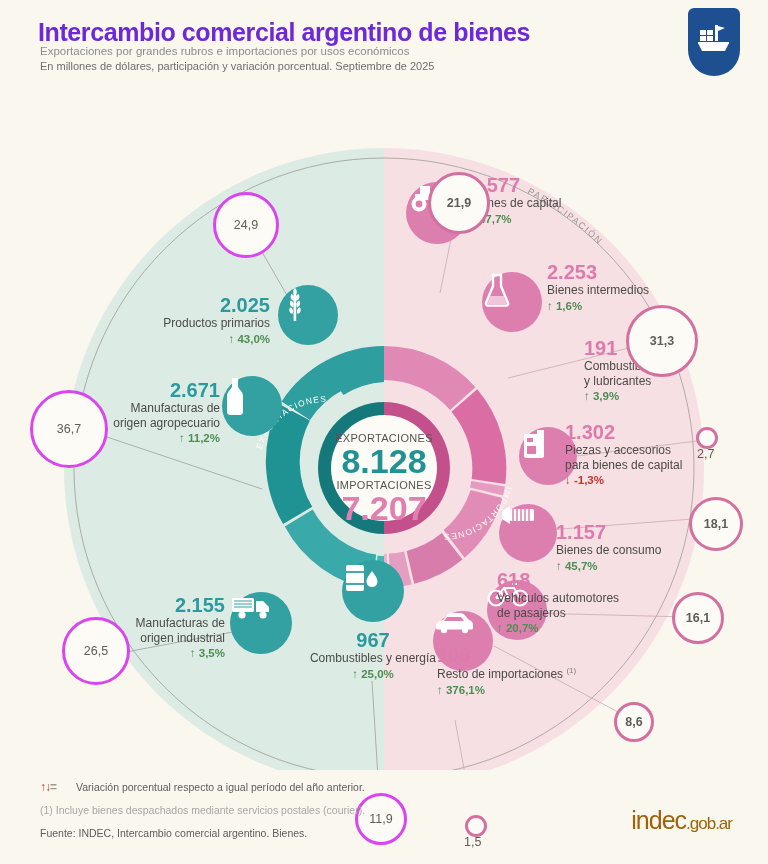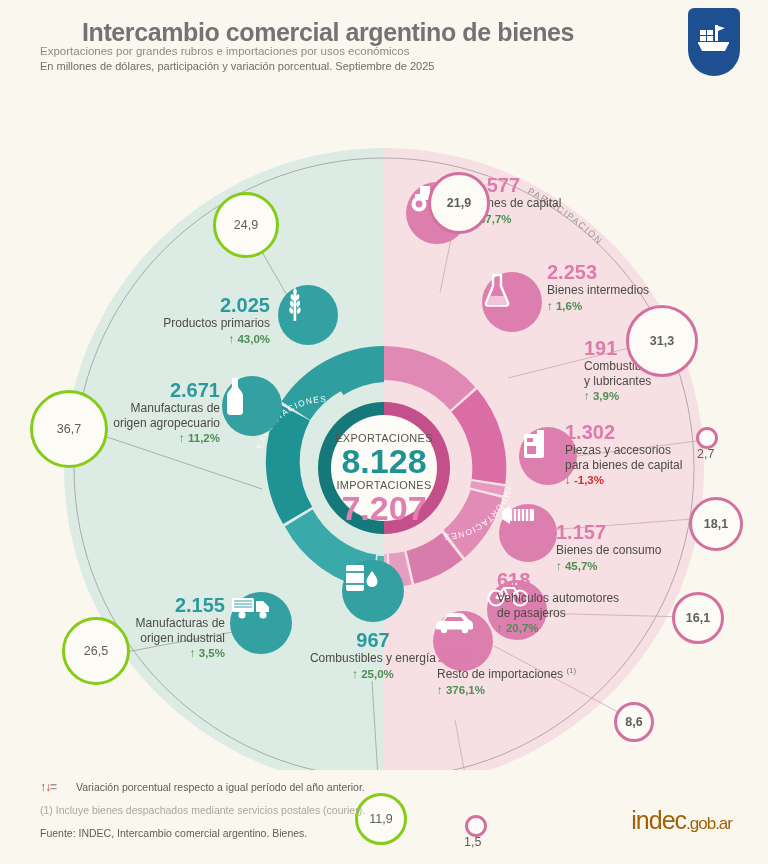--- a/index.html
+++ b/index.html
@@ -8,23 +8,22 @@
     background: #f7f4ec;
     font-family: "Liberation Sans", sans-serif;
     overflow: hidden;
   }
   #page { position: relative; width: 768px; height: 864px; background: #faf7ef; }
 
   
   .header { position: absolute; left: 0; top: 0; width: 768px; height: 92px; }
   .title {
     position: absolute; left: 38px; top: 18px;
-    font-size: 25px; font-weight: bold; color: #737373;
+    font-size: 25px; font-weight: bold; color: #6d28d9;
     letter-spacing: -0.4px;
-    margin-left: 44px;
   }
   .sub1 {
     position: absolute; left: 40px; top: 45px;
     font-size: 11.5px; color: #8c8c86;
   }
   .sub2 {
     position: absolute; left: 40px; top: 60px;
     font-size: 11px; color: #6e6e68;
   }
   .logo-badge {
@@ -61,21 +60,21 @@
   .icon-c.exp { background: #33a0a2; }
   .icon-c.imp { background: #dd7fae; }
 
   
   .bub {
     position: absolute; border-radius: 50%;
     background: #fdfbf6;
     display: flex; align-items: center; justify-content: center;
     font-size: 12.5px; color: #5e5e58; font-weight: normal;
   }
-  .bub.exp { border: 3px solid #84cc16; }
+  .bub.exp { border: 3px solid #d946ef; }
   .bub.imp { border: 3px solid #d4709f; font-weight: bold; }
   .bub.tiny { font-size: 0; }
   .bub-out {
     position: absolute; font-size: 12.5px; color: #5e5e58;
   }
 
   
   .center-txt {
     position: absolute; text-align: center; width: 150px;
   }

